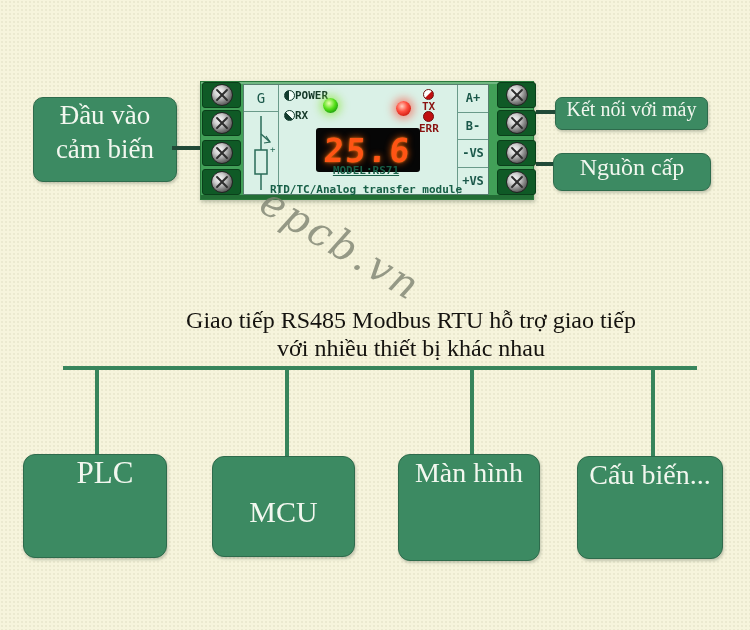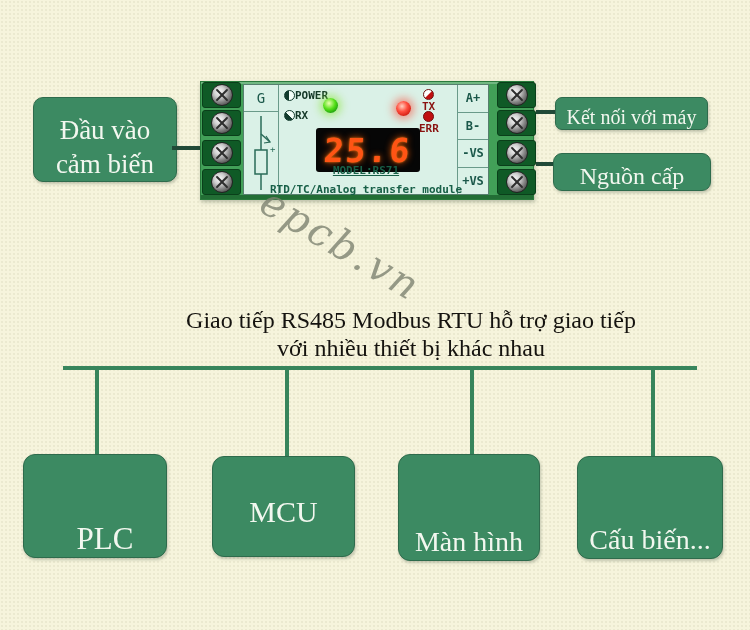--- a/index.html
+++ b/index.html
@@ -9,21 +9,21 @@
     background-image:radial-gradient(rgba(170,165,130,.14) 1px, transparent 1px);
     background-size:4px 4px;
     font-family:"Liberation Serif","DejaVu Serif",serif;
   }
   .abs{position:absolute;}
 
   
   .gbox{
     position:absolute;background:#3c8a62;color:#f2f7ef;
     border:1px solid #2e6b4c;box-shadow:1px 2px 3px rgba(40,60,40,.25);
-    display:flex;align-items:flex-end;justify-content:center;text-align:center;
+    display:flex;align-items:flex-start;justify-content:center;text-align:center;
   }
   .callout-left{left:33px;top:97px;width:142px;height:83px;border-radius:10px;
     font-size:27px;line-height:34px;}
   .callout-r1{left:555px;top:97px;width:151px;height:31px;border-radius:7px;font-size:20px;font-family:Liberation Serif, serif;}
   .callout-r2{left:553px;top:153px;width:156px;height:36px;border-radius:9px;font-size:24px;}
   .device{border-radius:12px;font-size:30px;line-height:36px;padding:0 8px;box-sizing:border-box;}
   .dev-plc{left:23px;top:454px;width:144px;height:104px;font-size:31px;padding-left:28px;}
   .dev-mcu{left:212px;top:456px;width:143px;height:101px;align-items:center;padding-top:10px;}
   .dev-man{left:398px;top:454px;width:142px;height:107px;font-size:28px;}
   .dev-cau{left:577px;top:456px;width:146px;height:103px;font-size:28px;}

